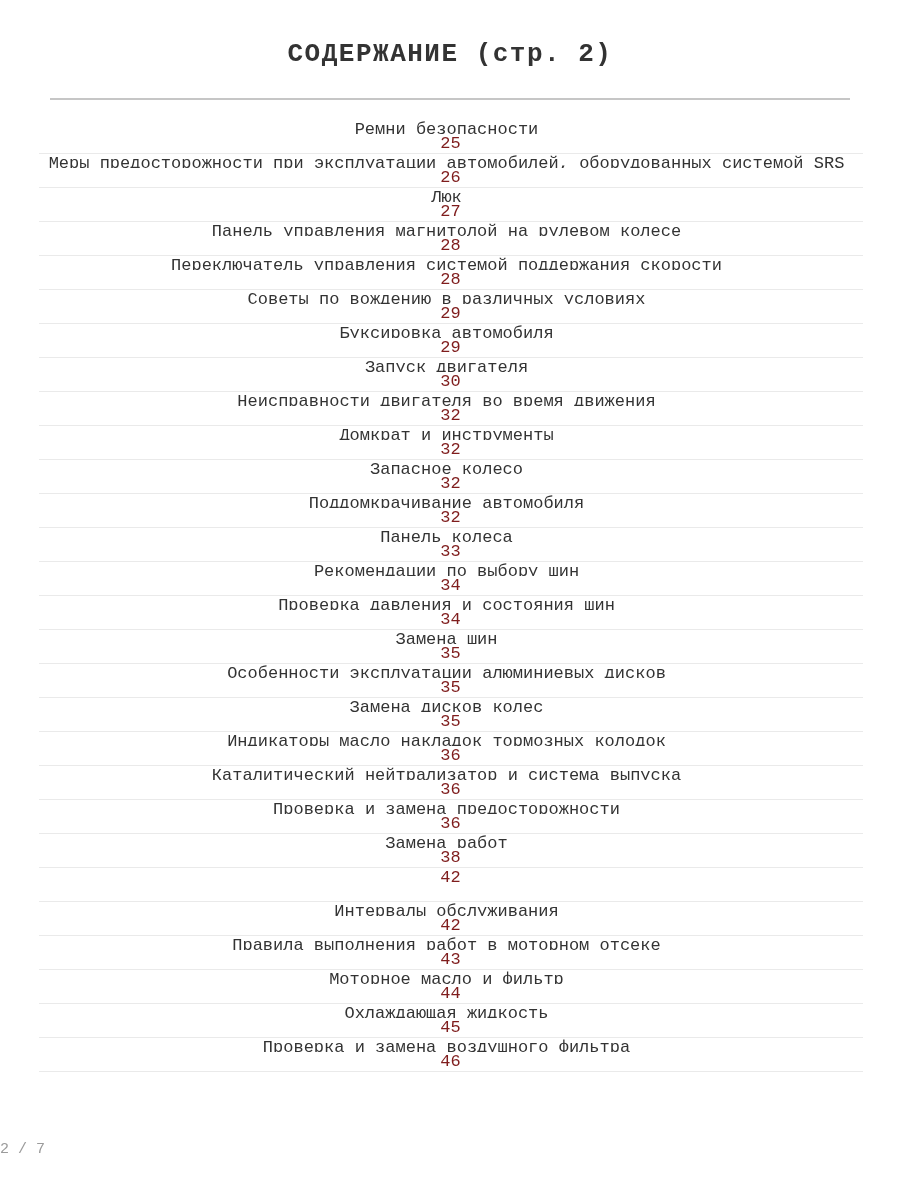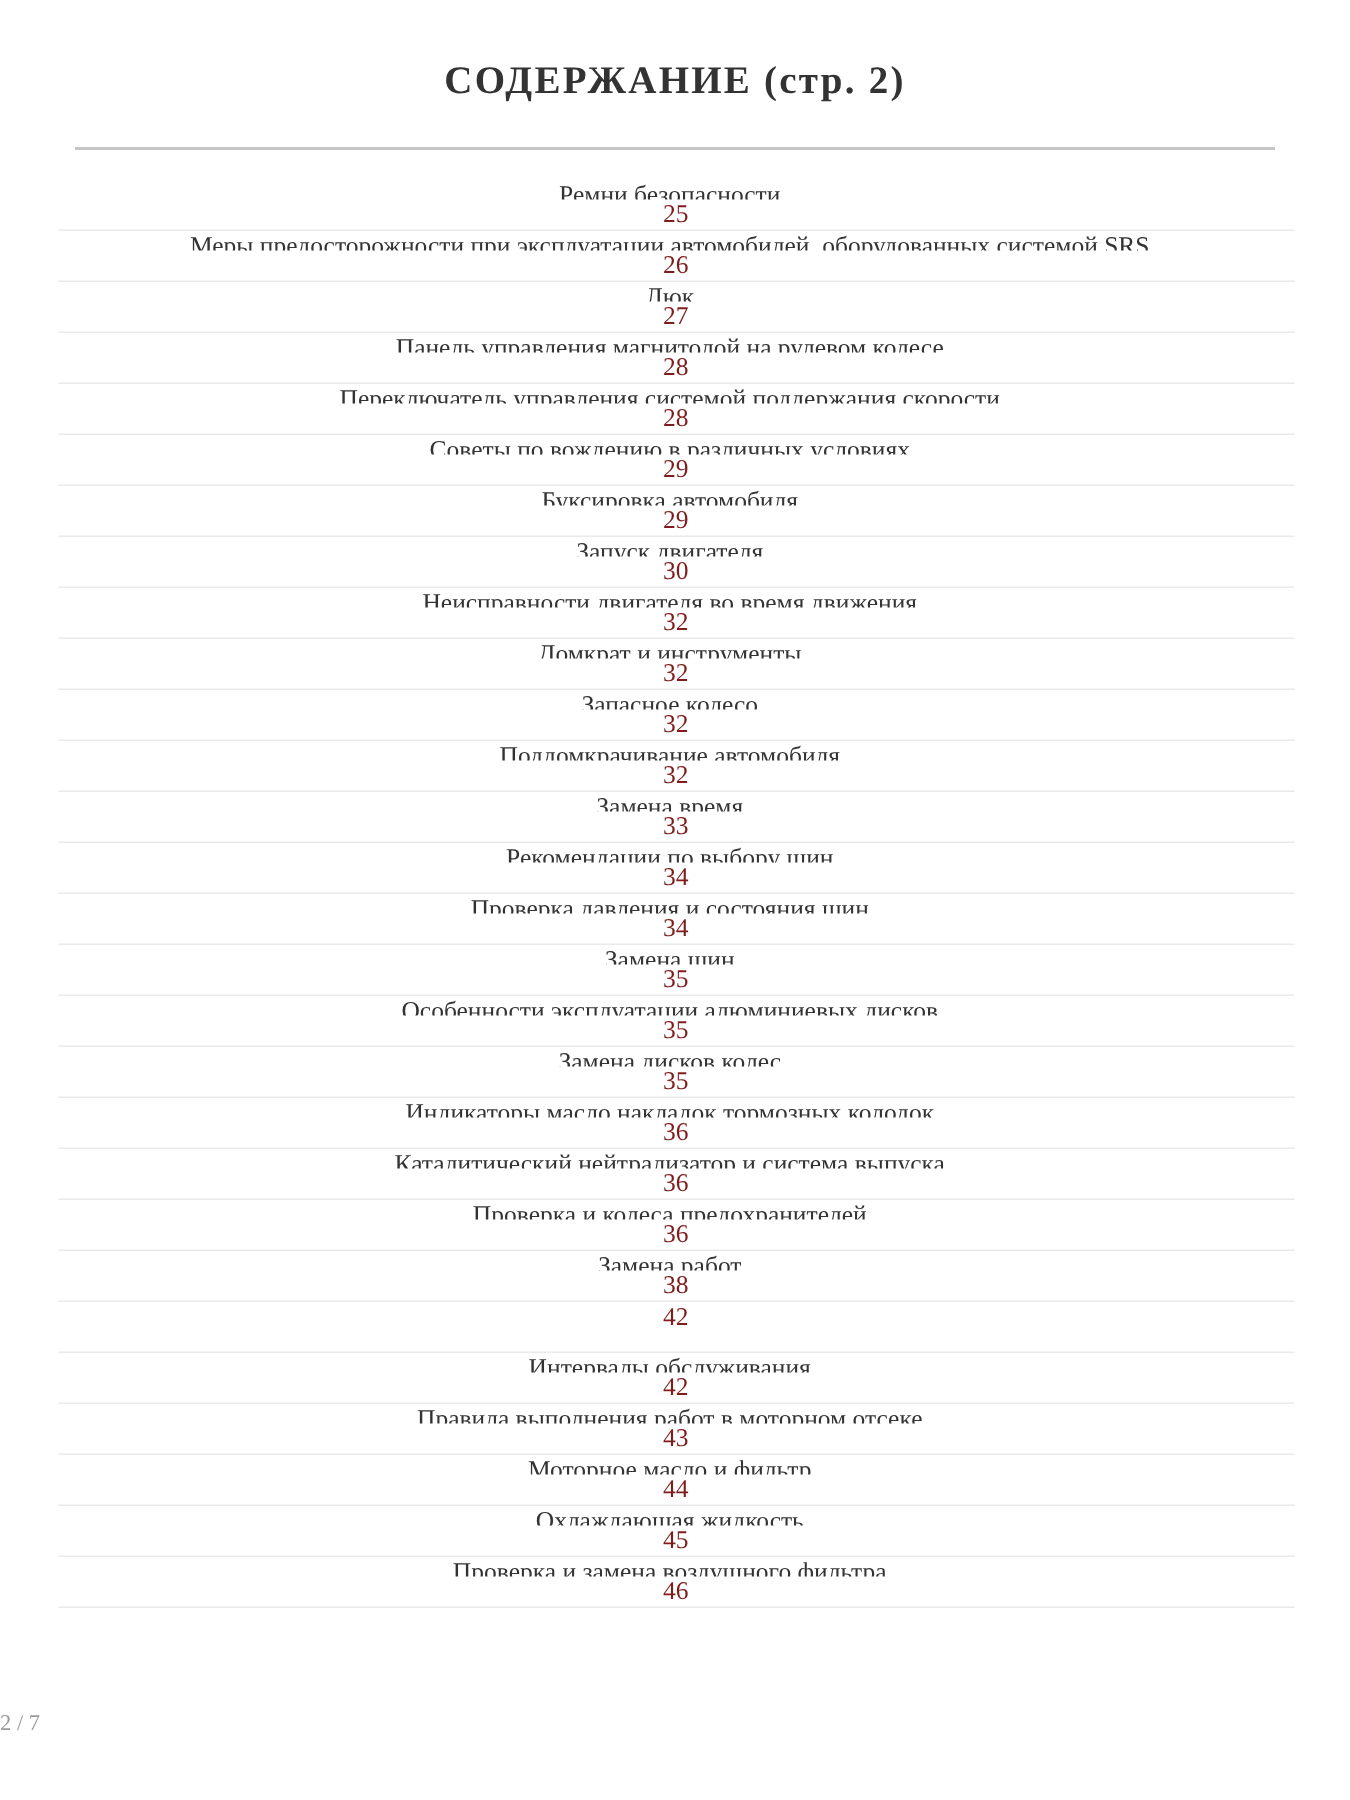--- a/index.html
+++ b/index.html
@@ -7,21 +7,21 @@
     padding: 0;
     background: #ffffff;
   }
   .page {
     position: relative;
     width: 900px;
     height: 1200px;
     background: #ffffff;
     box-sizing: border-box;
     padding: 38px 50px 0 50px;
-    font-family: Liberation Serif, serif;
+    font-family: Liberation Mono, monospace;
     overflow: hidden;
   }
   .doc-title {
     margin: 0;
     text-align: center;
     font-size: 26px;
     line-height: 32px;
     font-weight: 700;
     letter-spacing: 1.5px;
     color: #333333;
@@ -130,21 +130,21 @@
     <span class="toc-row-title">Запасное колесо</span>
     <span class="toc-row-page">32</span>
   </div>
 
   <div class="toc-row">
     <span class="toc-row-title">Поддомкрачивание автомобиля</span>
     <span class="toc-row-page">32</span>
   </div>
 
   <div class="toc-row">
-    <span class="toc-row-title">Замена время</span>
+    <span class="toc-row-title">Панель колеса</span>
     <span class="toc-row-page">33</span>
   </div>
 
   <div class="toc-row">
     <span class="toc-row-title">Рекомендации по выбору шин</span>
     <span class="toc-row-page">34</span>
   </div>
 
   <div class="toc-row">
     <span class="toc-row-title">Проверка давления и состояния шин</span>
@@ -170,21 +170,21 @@
     <span class="toc-row-title">Индикаторы масло накладок тормозных колодок</span>
     <span class="toc-row-page">36</span>
   </div>
 
   <div class="toc-row">
     <span class="toc-row-title">Каталитический нейтрализатор и система выпуска</span>
     <span class="toc-row-page">36</span>
   </div>
 
   <div class="toc-row">
-    <span class="toc-row-title">Проверка и колеса предохранителей</span>
+    <span class="toc-row-title">Проверка и замена предосторожности</span>
     <span class="toc-row-page">36</span>
   </div>
 
   <div class="toc-row">
     <span class="toc-row-title">Замена работ</span>
     <span class="toc-row-page">38</span>
   </div>
 
   <div class="toc-row">
     <span class="toc-row-page">42</span>

